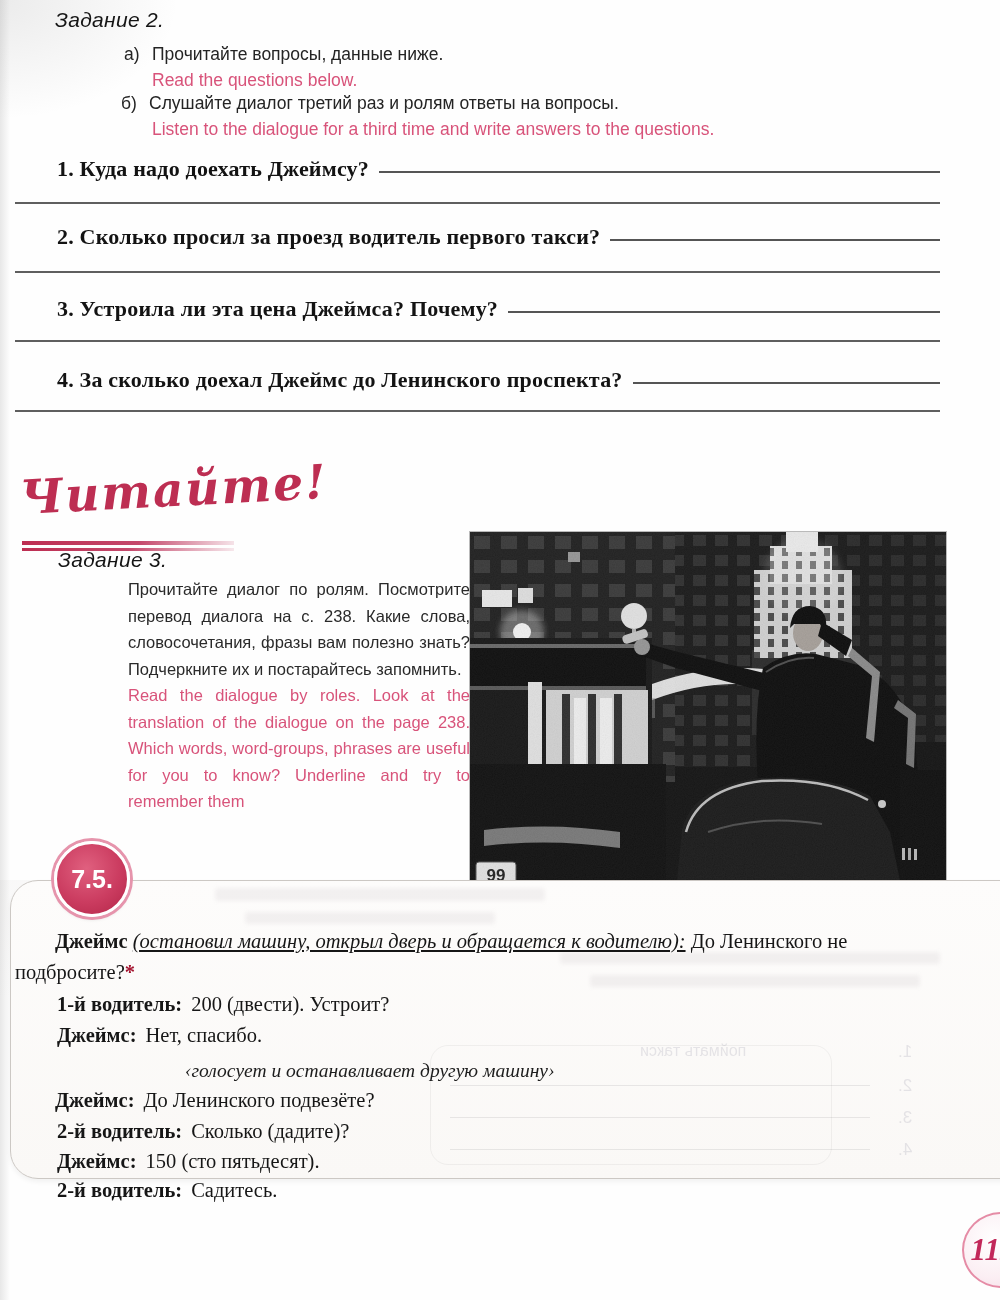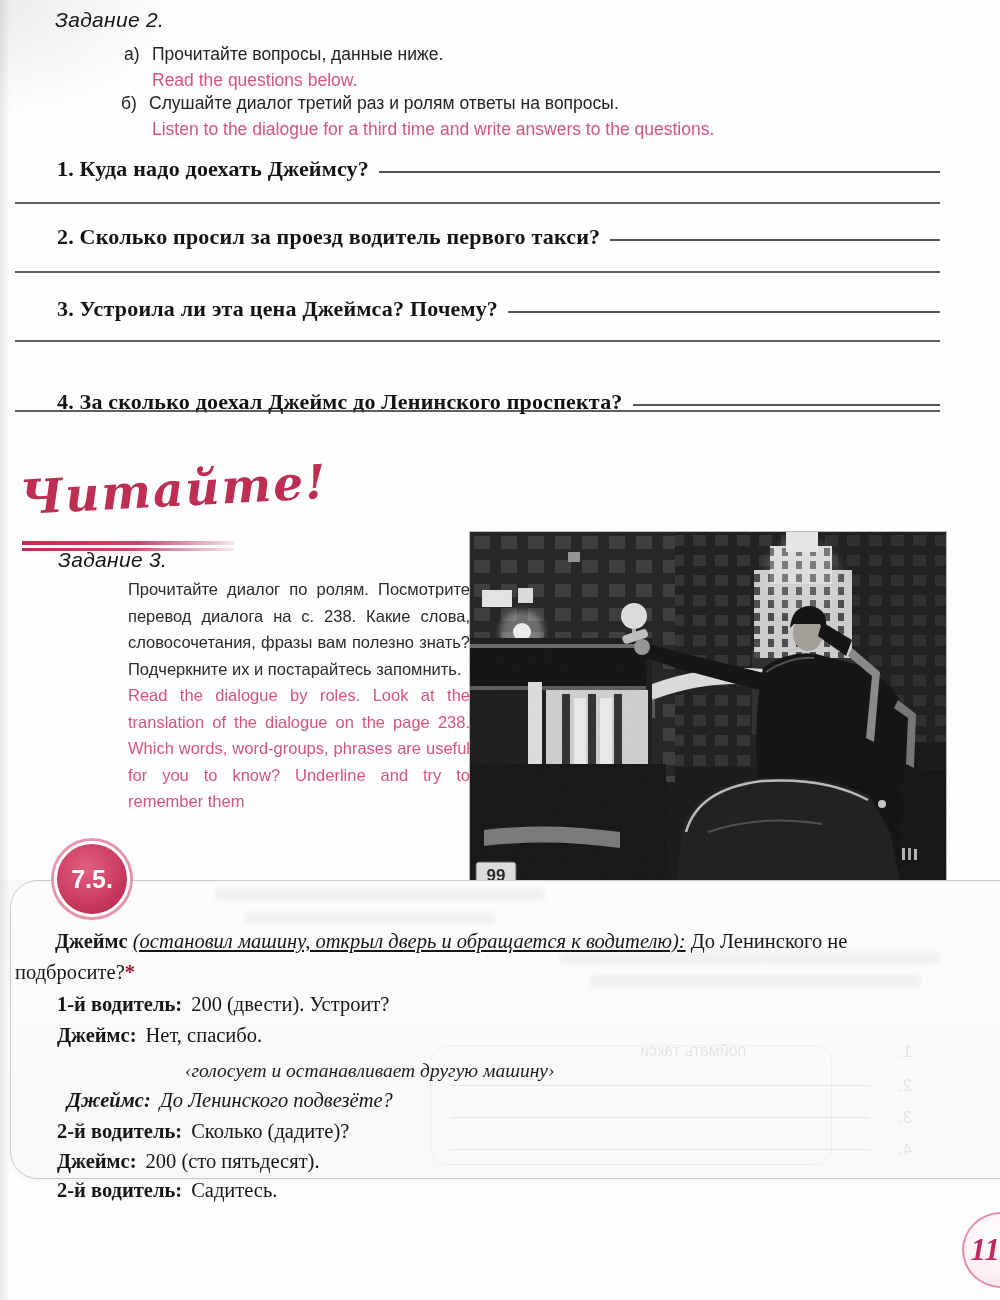--- a/index.html
+++ b/index.html
@@ -29,21 +29,21 @@
 
   
   .q-row{position:absolute;left:57px;right:60px;display:flex;align-items:baseline;
          font-size:22px;font-weight:600;color:#131313;letter-spacing:.2px;}
   .q-row .q-text{white-space:nowrap;}
   .q-row .blank{flex:1;border-bottom:2px solid rgba(55,55,55,.85);margin-left:10px;transform:translateY(-3px);}
   .full-line{position:absolute;left:15px;width:925px;border-bottom:2px solid rgba(55,55,55,.8);}
   .q1{top:156px;} .fl1{top:202px;}
   .q2{top:224px;} .fl2{top:271px;}
   .q3{top:296px;} .fl3{top:340px;}
-  .q4{top:389px;} .fl4{top:410px;}
+  .q4{top:367px;} .fl4{top:410px;}
 
   
   .read-heading{
     position:absolute;left:20px;top:462px;
     font-family:"DejaVu Serif", serif;font-style:italic;font-weight:bold;
     font-size:47px;color:#bd2e52;transform:rotate(-3deg);letter-spacing:2px;
   }
   .read-underline{position:absolute;left:22px;top:541px;width:212px;}
   .read-underline .bar1{height:4px;background:linear-gradient(to right,#bd2e52 0%,#c4486b 55%,rgba(196,72,107,.15) 100%);}
   .read-underline .bar2{height:3px;margin-top:3px;background:linear-gradient(to right,#bd2e52 0%,#c4486b 50%,rgba(196,72,107,.12) 100%);}
@@ -77,21 +77,21 @@
   }
   .d-par{position:absolute;font-size:20.5px;line-height:31px;color:#161616;}
   .d-speaker{font-weight:bold;}
   .d-stage{font-style:italic;text-decoration:underline;}
   .d-text{margin-left:9px;}
   .d-ast{color:#a3122e;font-weight:bold;}
   .dp1{left:15px;top:905px;width:932px;text-indent:40px;}
   .dp2{left:57px;top:968px;}
   .dp3{left:57px;top:999px;}
   .d-stage-line{left:185px;top:1035px;font-style:italic;font-size:19.5px;color:#1d1d1d;}
-  .dp4{left:67px;top:1064px;font-style:italic;}
+  .dp4{left:55px;top:1064px;}
   .dp5{left:57px;top:1095px;}
   .dp6{left:57px;top:1125px;}
   .dp7{left:57px;top:1154px;}
 
   
   .ghost{position:absolute;pointer-events:none;color:rgba(90,95,120,.14);
          font-family:"Liberation Sans",sans-serif;filter:blur(.6px);transform:scaleX(-1);}
   .ghost-bar{position:absolute;pointer-events:none;background:rgba(150,140,150,.10);filter:blur(2px);border-radius:3px;}
   .gb1{left:215px;top:888px;width:330px;height:13px;}
   .gb2{left:245px;top:912px;width:250px;height:12px;}
@@ -309,21 +309,21 @@
     <span class="d-speaker">Джеймс:</span><span class="d-text">Нет, спасибо.</span>
   </p>
   <p class="d-par d-stage-line">‹голосует и останавливает другую машину›</p>
   <p class="d-par dp4">
     <span class="d-speaker">Джеймс:</span><span class="d-text">До Ленинского подвезёте?</span>
   </p>
   <p class="d-par dp5">
     <span class="d-speaker">2-й водитель:</span><span class="d-text">Сколько (дадите)?</span>
   </p>
   <p class="d-par dp6">
-    <span class="d-speaker">Джеймс:</span><span class="d-text">200 (сто пятьдесят).</span>
+    <span class="d-speaker">Джеймс:</span><span class="d-text">150 (сто пятьдесят).</span>
   </p>
   <p class="d-par dp7">
     <span class="d-speaker">2-й водитель:</span><span class="d-text">Садитесь.</span>
   </p>
 
   <div class="page-badge">
     <span>113</span>
   </div>
 
 </div>

